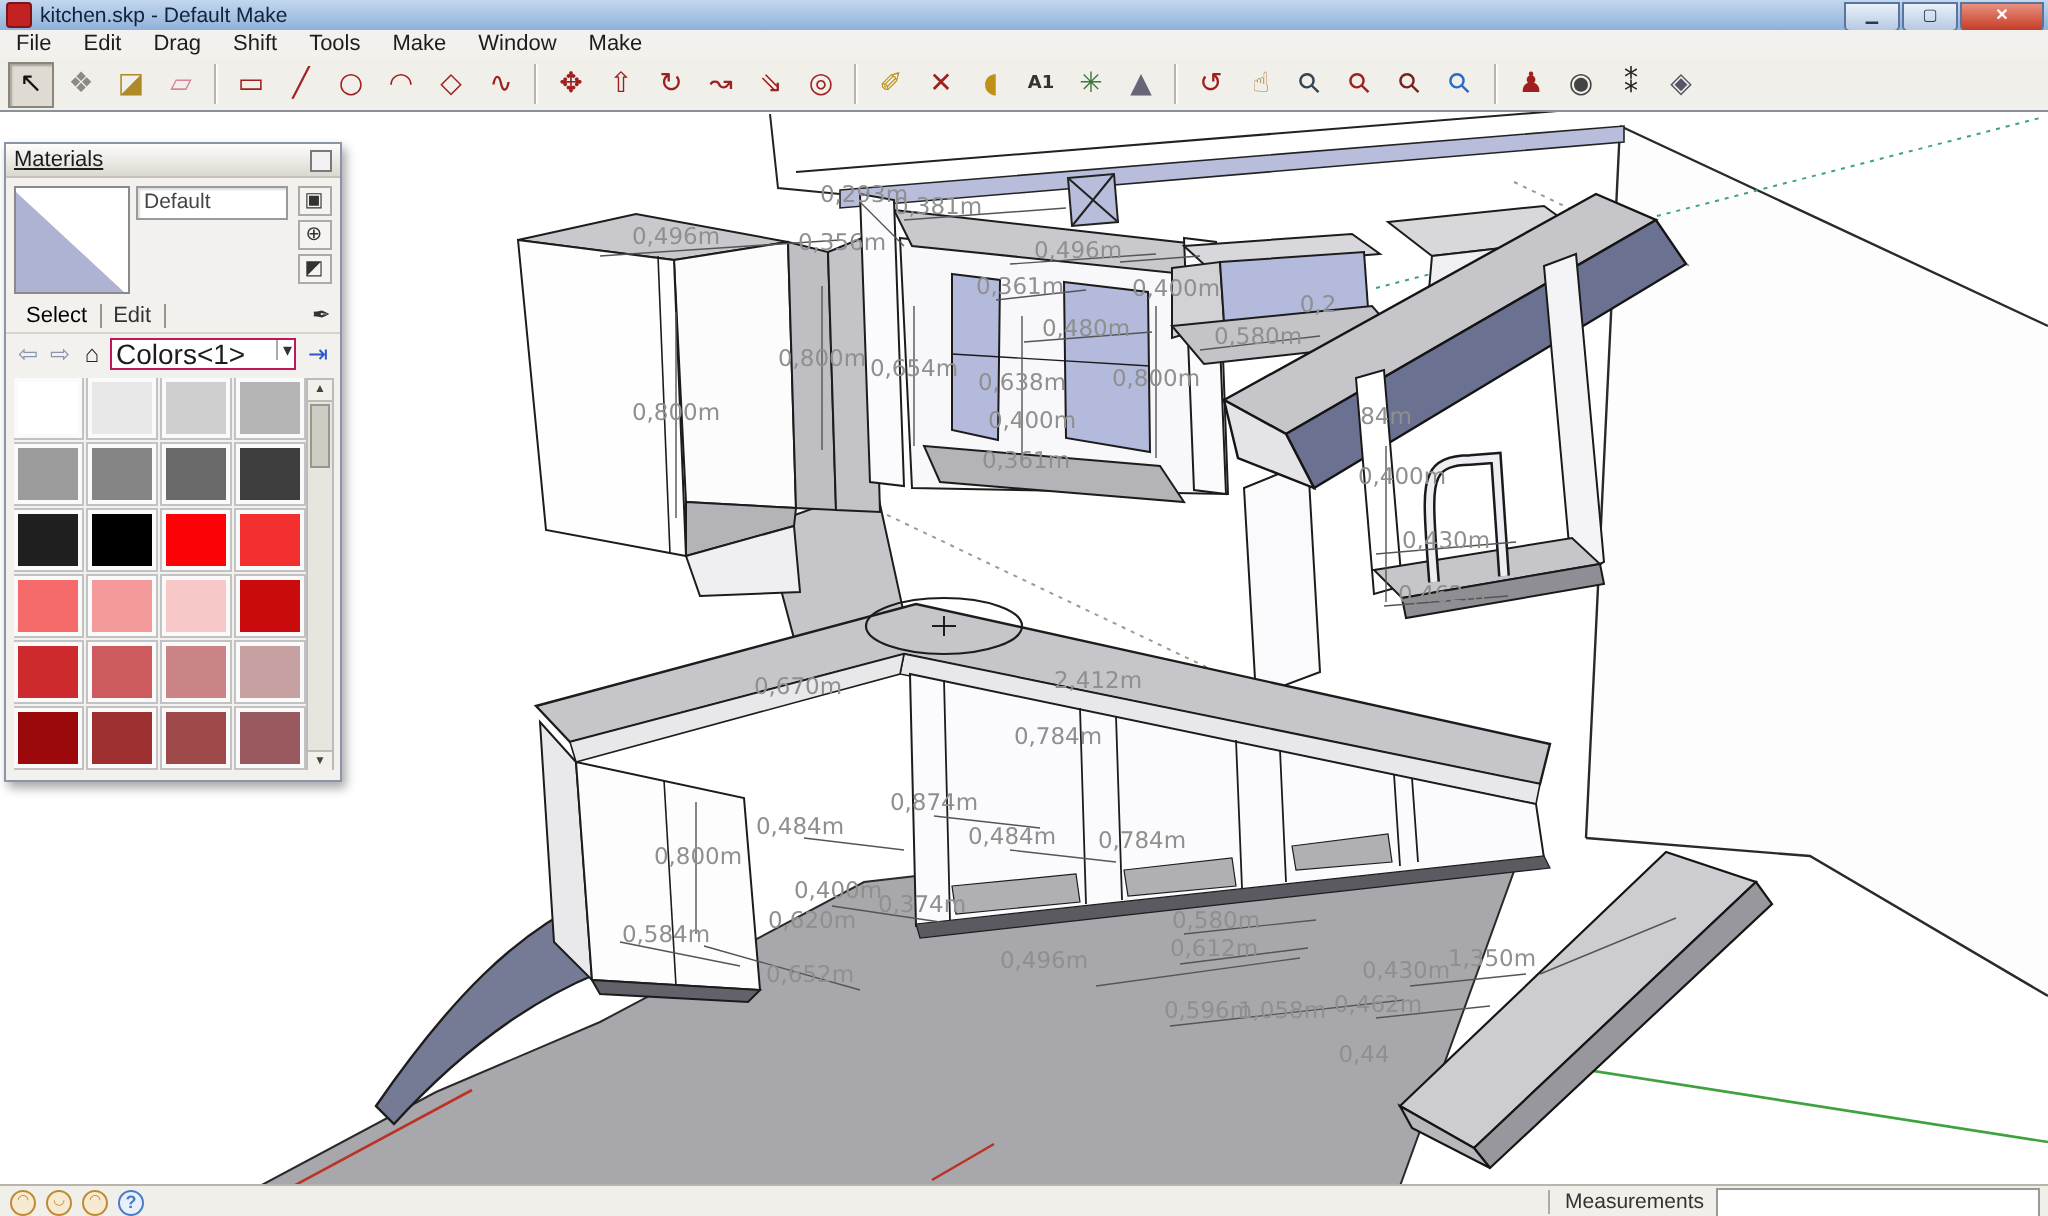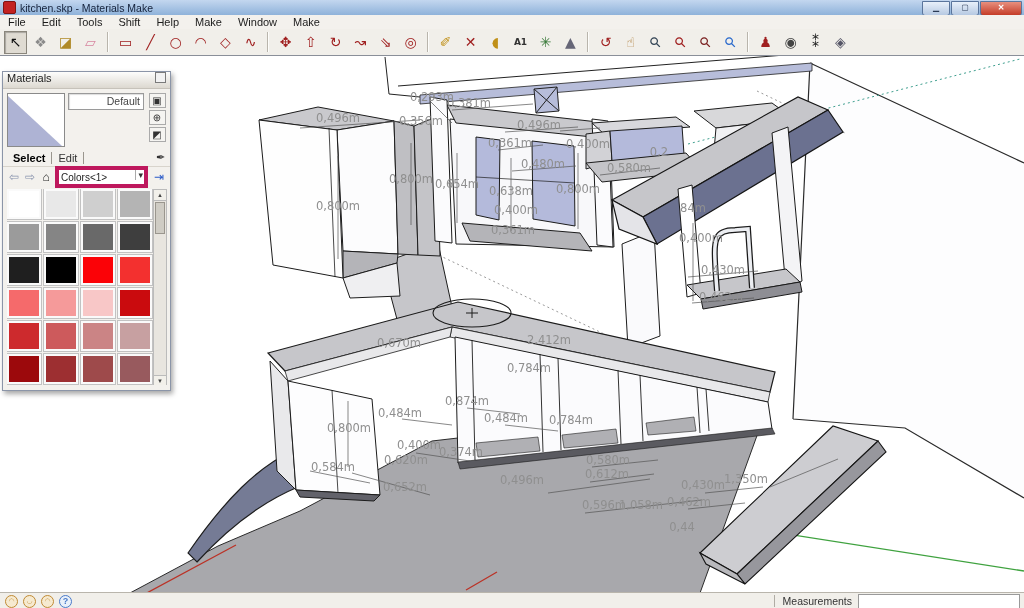--- a/index.html
+++ b/index.html
@@ -32,42 +32,42 @@
   .tool .glyph.small{font-size:9px;font-weight:bold;}
   .tb-sep{width:1px;height:20px;background:#b9b5ac;margin:0 4px;border-right:1px solid #fdfdfb;}
   
   .viewport{position:absolute;left:0;top:55px;width:1024px;height:537px;background:#fff;
     border-top:1px solid #8a8f99;}
   .viewport svg{display:block;}
   #dim-labels text{font-family:"DejaVu Sans",sans-serif;font-size:11.5px;fill:#8f8f8f;text-anchor:middle;}
   
   .matpanel{position:absolute;left:2px;top:71px;width:167px;height:318px;background:#f3f1ed;
     border:1px solid #8b95a8;box-shadow:2px 3px 5px rgba(0,0,0,.35);font-size:11px;color:#1c1c1c;}
-  .mat-head{height:16px;background:linear-gradient(#fdfdfc,#dcd8d0);display:flex;
-    padding:0 4px;border-bottom:1px solid #c6c2ba;}
+  .mat-head{height:16px;background:linear-gradient(#fdfdfc,#dcd8d0);display:flex;align-items:center;
+    padding:0 4px;border-bottom:1px solid #c6c2ba;text-decoration:underline;}
   .mat-roll{margin-left:auto;width:9px;height:9px;border:1px solid #7a7a7a;background:#f2f2f2;}
   .mat-top{display:flex;padding:4px 3px 2px 4px;}
   .preview{width:56px;height:52px;background:#fff;border:1px solid #8a8a8a;position:relative;flex:0 0 auto;}
   .preview::after{content:'';position:absolute;left:0;bottom:0;width:0;height:0;
     border-right:54px solid transparent;border-bottom:50px solid #aeb3d4;}
-  .mat-mid{flex:1;padding:0 3px;text-align:right;}
+  .mat-mid{flex:1;padding:0 3px;}
   .name-field{height:13px;background:#fff;border:1px solid #9a9a9a;box-shadow:inset 1px 1px 1px #ddd;
     font-size:10.5px;color:#444;padding:1px 3px;}
   .side-btns{width:20px;display:flex;flex-direction:column;align-items:center;}
   .sbtn{width:17px;height:15px;border:1px solid #aaa;background:#f5f4f1;font-size:10px;line-height:13px;
     text-align:center;color:#333;margin-bottom:2px;padding:0;}
   .mat-tabs{display:flex;align-items:center;height:17px;padding:0 4px;border-bottom:1px solid #d8d4cc;}
   .mtab{padding:0 6px;border-right:1px solid #9a968e;color:#333;}
-  .mtab.active{font-weight:bold;color:#000;}
+  .mtab.active{font-weight:normal;color:#000;}
   .dropper{margin-left:auto;width:16px;height:15px;border:none;background:transparent;font-size:11px;color:#333;}
   .mat-nav{display:flex;align-items:center;height:20px;padding:0 3px;}
   .nbtn{border:none;background:transparent;font-size:12px;color:#8a94ae;width:16px;padding:0;}
   .nbtn.home{color:#222;}
   .nbtn.detail{color:#2a5ac8;margin-left:2px;}
-  .collection{flex:1;height:14px;background:#fff;border:4px solid #be185d;font-size:10px;
+  .collection{flex:1;height:14px;background:#fff;border:1px solid #be185d;font-size:14px;
     padding:0 2px;display:flex;align-items:center;position:relative;margin:0 1px;}
   .collection::after{content:'▾';position:absolute;right:1px;top:0px;font-size:9px;color:#333;
     border-left:1px solid #aaa;padding-left:2px;}
   .swatch-wrap{position:relative;height:196px;margin:2px 3px 0 4px;overflow:hidden;}
   .swatch-grid{display:grid;grid-template-columns:repeat(4,34px);grid-auto-rows:30px;gap:3px;width:146px;}
   .swatch{border:2px solid #fafafa;outline:1px solid #c2c2c2;}
   .vscroll{position:absolute;right:0;top:0;width:12px;height:196px;background:#e8e5df;border:1px solid #bbb;}
   .varrow{height:10px;font-size:6px;text-align:center;line-height:10px;color:#444;background:#f2f0ea;border-bottom:1px solid #bbb;}
   .varrow.down{position:absolute;bottom:0;width:100%;border-top:1px solid #bbb;border-bottom:none;}
   .vthumb{height:30px;background:#cfccc4;border:1px solid #9a968e;margin:1px;}
@@ -79,34 +79,34 @@
   .status-hint{margin-left:12px;}
   .st-div{margin-left:auto;width:1px;height:12px;background:#b0aca4;}
   .meas-label{margin:0 6px 0 8px;}
   .meas-input{width:156px;height:11px;border:1px solid #9a9a9a;background:#fff;margin-right:4px;font-size:10px;}
 </style>
 </head>
 <body>
 
 <div class="titlebar">
   <span class="app-logo"></span>
-  <span>kitchen.skp - Materials Make</span>
+  <span>kitchen.skp - Default Make</span>
   <span class="win-btns">
     <span class="win-btn">▁</span>
     <span class="win-btn">▢</span>
     <span class="win-btn close">✕</span>
   </span>
 </div>
 
 <div class="menubar" id="menu-bar">
     <span class="menu-item">File</span>
     <span class="menu-item">Edit</span>
+    <span class="menu-item">Drag</span>
+    <span class="menu-item">Shift</span>
     <span class="menu-item">Tools</span>
-    <span class="menu-item">Shift</span>
-    <span class="menu-item">Help</span>
     <span class="menu-item">Make</span>
     <span class="menu-item">Window</span>
     <span class="menu-item">Make</span>
   </div>
 
 <div class="toolbar" id="tool-bar">
     <button class="tool pressed">
       <span class="glyph" style="color: rgb(17, 17, 17);">↖</span>
     </button>
     <button class="tool">

